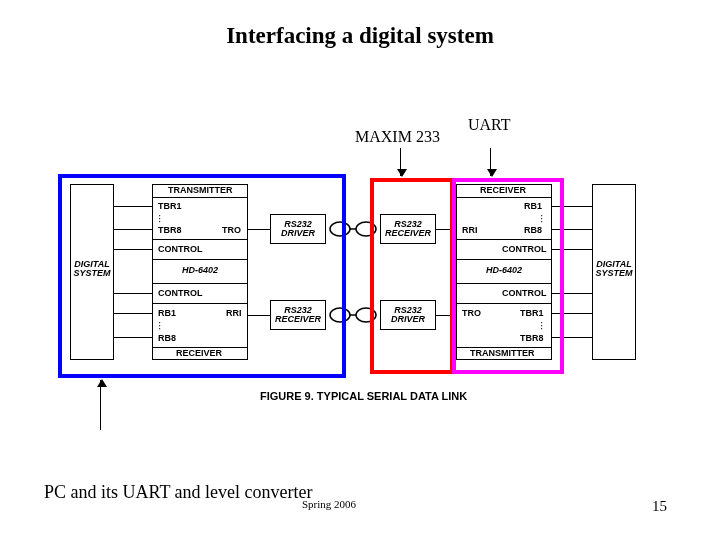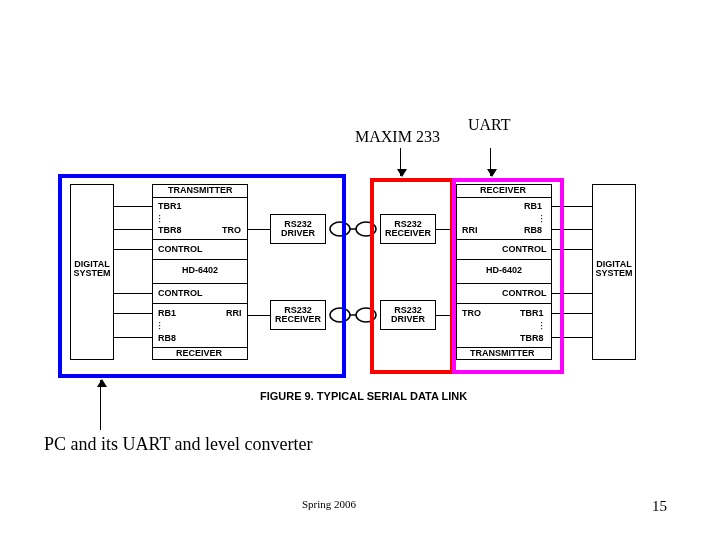--- a/index.html
+++ b/index.html
@@ -68,21 +68,21 @@
     box-sizing: border-box;
   }
   .lbl {
     position: absolute;
     font-family: Arial, sans-serif;
     font-weight: bold;
     font-size: 9px;
     line-height: 1;
     white-space: nowrap;
   }
-  .lblC { text-align: center; }
+  .lblC { text-align: center; font-style: italic; }
   .vdots {
     position: absolute;
     font-size: 10px;
     line-height: 3px;
     font-family: Arial, sans-serif;
   }
   .hline {
     position: absolute;
     height: 0;
     border-top: 1.5px solid #000;
@@ -93,37 +93,38 @@
   .caption {
     position: absolute;
     font-family: Arial, sans-serif;
     font-weight: bold;
     font-size: 11px;
   }
   .bottomNote {
     position: absolute;
     font-family: "Times New Roman", serif;
     font-size: 18px;
+    margin-top: 48px;
   }
   .footerC {
     position: absolute;
     font-family: "Times New Roman", serif;
     font-size: 11px;
   }
   .footerR {
     position: absolute;
     font-family: "Times New Roman", serif;
     font-size: 15px;
   }
 </style>
 </head>
 <body>
 
 <div class="title">
-  <br>
+  <span>Interfacing a digital system</span><br>
 </div>
 
 <div class="canvas">
 
   <div class="labelTop" style="left:355px; top:128px;">MAXIM 233</div>
   <div class="arrowV" style="left:400px; top:148px; height:28px;"></div>
 
   <div class="labelTop" style="left:468px; top:116px;">UART</div>
   <div class="arrowV" style="left:490px; top:148px; height:28px;"></div>
 

